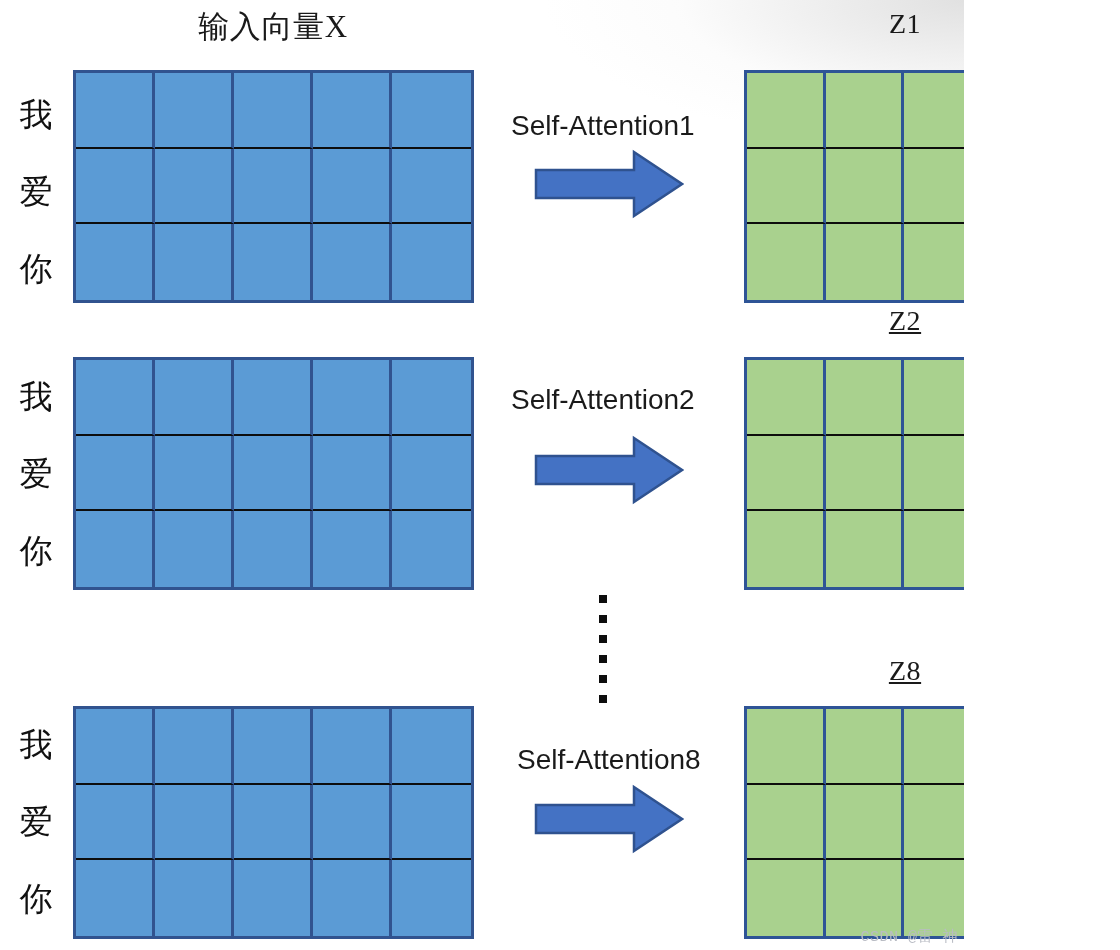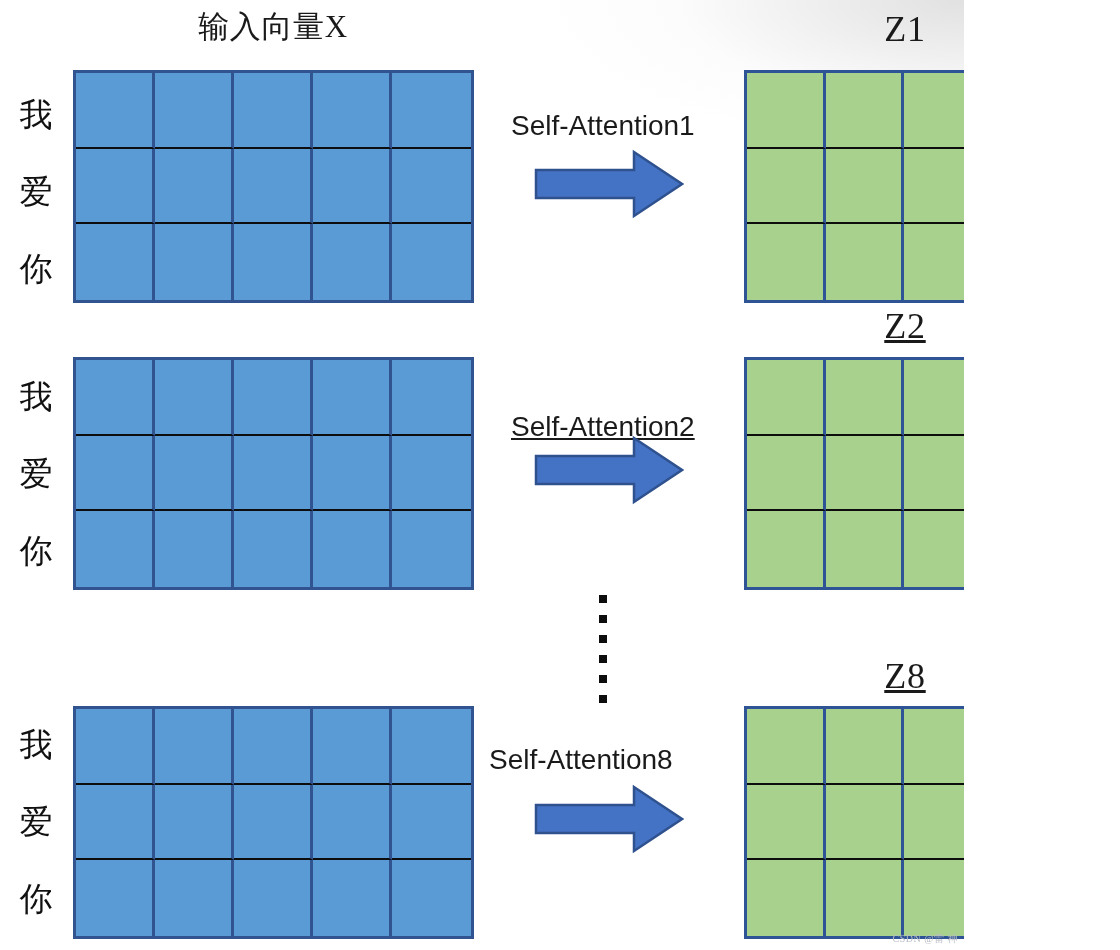--- a/index.html
+++ b/index.html
@@ -39,21 +39,21 @@
     color: #1a1a1a;
     white-space: nowrap;
     letter-spacing: 0.02em;
   }
   #title-x {
     left: 0; top: 6px; width: 546px;
     text-align: center;
     font-size: 31px;
   }
   .z-label {
-    font-size: 36px;
+    font-size: 28px;
     text-align: center;
     width: 322px;
   }
   #z1-label { left: 744px; top: 8px; }
   #z2-label { left: 744px; top: 305px; text-decoration: underline; }
   #z8-label { left: 744px; top: 655px; text-decoration: underline; }
 
   
   .row-label {
     position: absolute;
@@ -119,22 +119,22 @@
     width: 8px;
     height: 8px;
     background: #0d0d0d;
   }
 
   
   #watermark {
     position: absolute;
     right: 6px;
     bottom: 4px;
-    font-family: Liberation Serif, serif;
-    font-size: 10px;
+    font-family: Liberation Mono, monospace;
+    font-size: 15px;
     color: #b9bcc4;
     letter-spacing: 0.5px;
     white-space: nowrap;
   }
 </style>
 </head>
 <body>
 
 <div id="canvas">
 
@@ -209,21 +209,21 @@
     <div class="cell"></div>
     <div class="cell"></div>
     <div class="cell last-col"></div>
     <div class="cell last-row"></div>
     <div class="cell last-row"></div>
     <div class="cell last-row"></div>
     <div class="cell last-row"></div>
     <div class="cell last-row last-col"></div>
   </div>
 
-  <div class="arrow-caption" style="left:511px; top:411px;text-decoration:underline;">Self-Attention2</div>
+  <div class="arrow-caption" style="left:511px; top:384px;">Self-Attention2</div>
 
   <div class="arrow" style="left:534px; top:434px;">
     <svg viewBox="0 0 150 72" width="150" height="72" preserveAspectRatio="none">
       <polygon points="2,22 100,22 100,4 148,36 100,68 100,50 2,50" fill="#4472C4" stroke="#2F528F" stroke-width="2.5" stroke-linejoin="miter"></polygon>
     </svg>
   </div>
 
   <div class="matrix green" style="left:744px; top:357px; width:320px; height:233px;
               grid-template-columns:repeat(4,1fr); grid-template-rows:repeat(3,1fr);">
     <div class="cell"></div>
@@ -265,21 +265,21 @@
     <div class="cell"></div>
     <div class="cell"></div>
     <div class="cell last-col"></div>
     <div class="cell last-row"></div>
     <div class="cell last-row"></div>
     <div class="cell last-row"></div>
     <div class="cell last-row"></div>
     <div class="cell last-row last-col"></div>
   </div>
 
-  <div class="arrow-caption" style="left:489px; top:744px;">Self-Attention8</div>
+  <div class="arrow-caption" style="left:517px; top:744px;">Self-Attention8</div>
 
   <div class="arrow" style="left:534px; top:783px;">
     <svg viewBox="0 0 150 72" width="150" height="72" preserveAspectRatio="none">
       <polygon points="2,22 100,22 100,4 148,36 100,68 100,50 2,50" fill="#4472C4" stroke="#2F528F" stroke-width="2.5" stroke-linejoin="miter"></polygon>
     </svg>
   </div>
 
   <div class="matrix green" style="left:744px; top:706px; width:320px; height:233px;
               grid-template-columns:repeat(4,1fr); grid-template-rows:repeat(3,1fr);">
     <div class="cell"></div>

